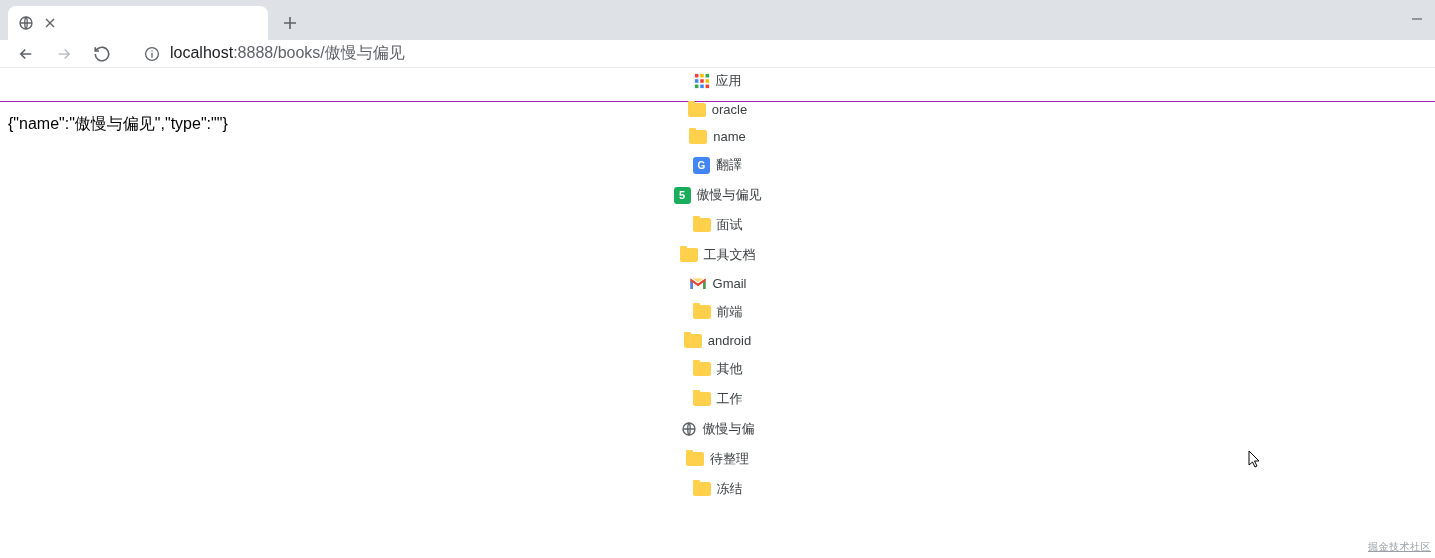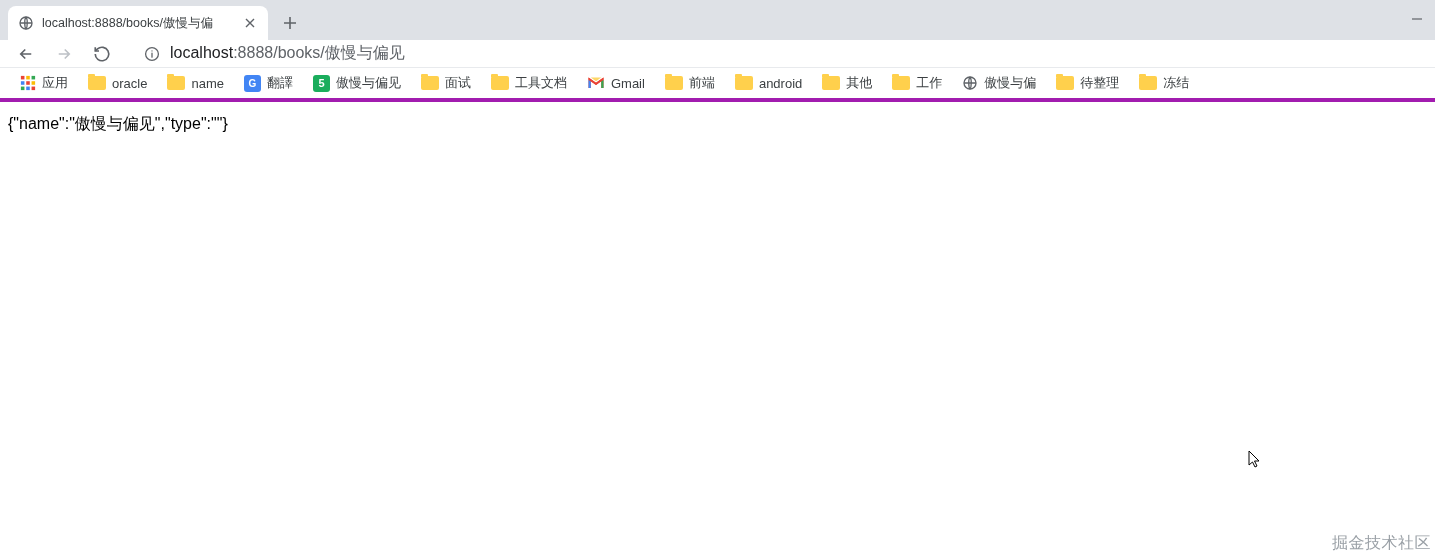--- a/index.html
+++ b/index.html
@@ -128,21 +128,22 @@
     .url-path {
       color: #5f6368;
     }
     .bookmarks-bar {
       height: 34px;
       background: #fff;
       display: flex;
       align-items: center;
       padding: 0 12px;
       gap: 4px;
-      border-bottom: 4px solid #a21caf;
+      border-bottom: 1px solid #a21caf;
+      flex-direction: column;
     }
     .bk-item {
       display: flex;
       align-items: center;
       gap: 6px;
       padding: 4px 8px;
       font-size: 13px;
       color: #3c4043;
       border-radius: 4px;
       white-space: nowrap;
@@ -209,44 +210,44 @@
     .content {
       padding: 12px 8px;
       font-size: 16px;
       font-family: "Times New Roman", serif;
       color: #000;
     }
     .watermark {
       position: absolute;
       right: 4px;
       bottom: 4px;
-      font-size: 16px;
+      font-size: 10px;
       color: #9aa0a6;
       letter-spacing: 0.5px;
+      text-decoration: underline;
     }
     .cursor {
       position: absolute;
       left: 1248px;
       top: 450px;
       width: 14px;
       height: 20px;
     }
   </style>
 </head>
 <body>
 
 <div class="tab-strip">
   <div class="tab">
     <span class="tab-favicon">
       <svg viewBox="0 0 24 24" fill="none" stroke="#5f6368" stroke-width="2">
           <circle cx="12" cy="12" r="9"></circle>
           <path d="M3 12h18M12 3c2.5 3 2.5 15 0 18M12 3c-2.5 3-2.5 15 0 18"></path>
         </svg>
     </span>
-    <span class="tab-title">localhost:8888/books/傲慢与偏</span>
     <span class="tab-close">
       <svg width="10" height="10" viewBox="0 0 10 10">
           <path d="M1 1l8 8M9 1l-8 8" stroke="#5f6368" stroke-width="1.4"></path>
         </svg>
     </span>
   </div>
   <div class="new-tab">
     <svg width="14" height="14" viewBox="0 0 14 14">
         <path d="M7 1v12M1 7h12" stroke="#5f6368" stroke-width="1.6"></path>
       </svg>

